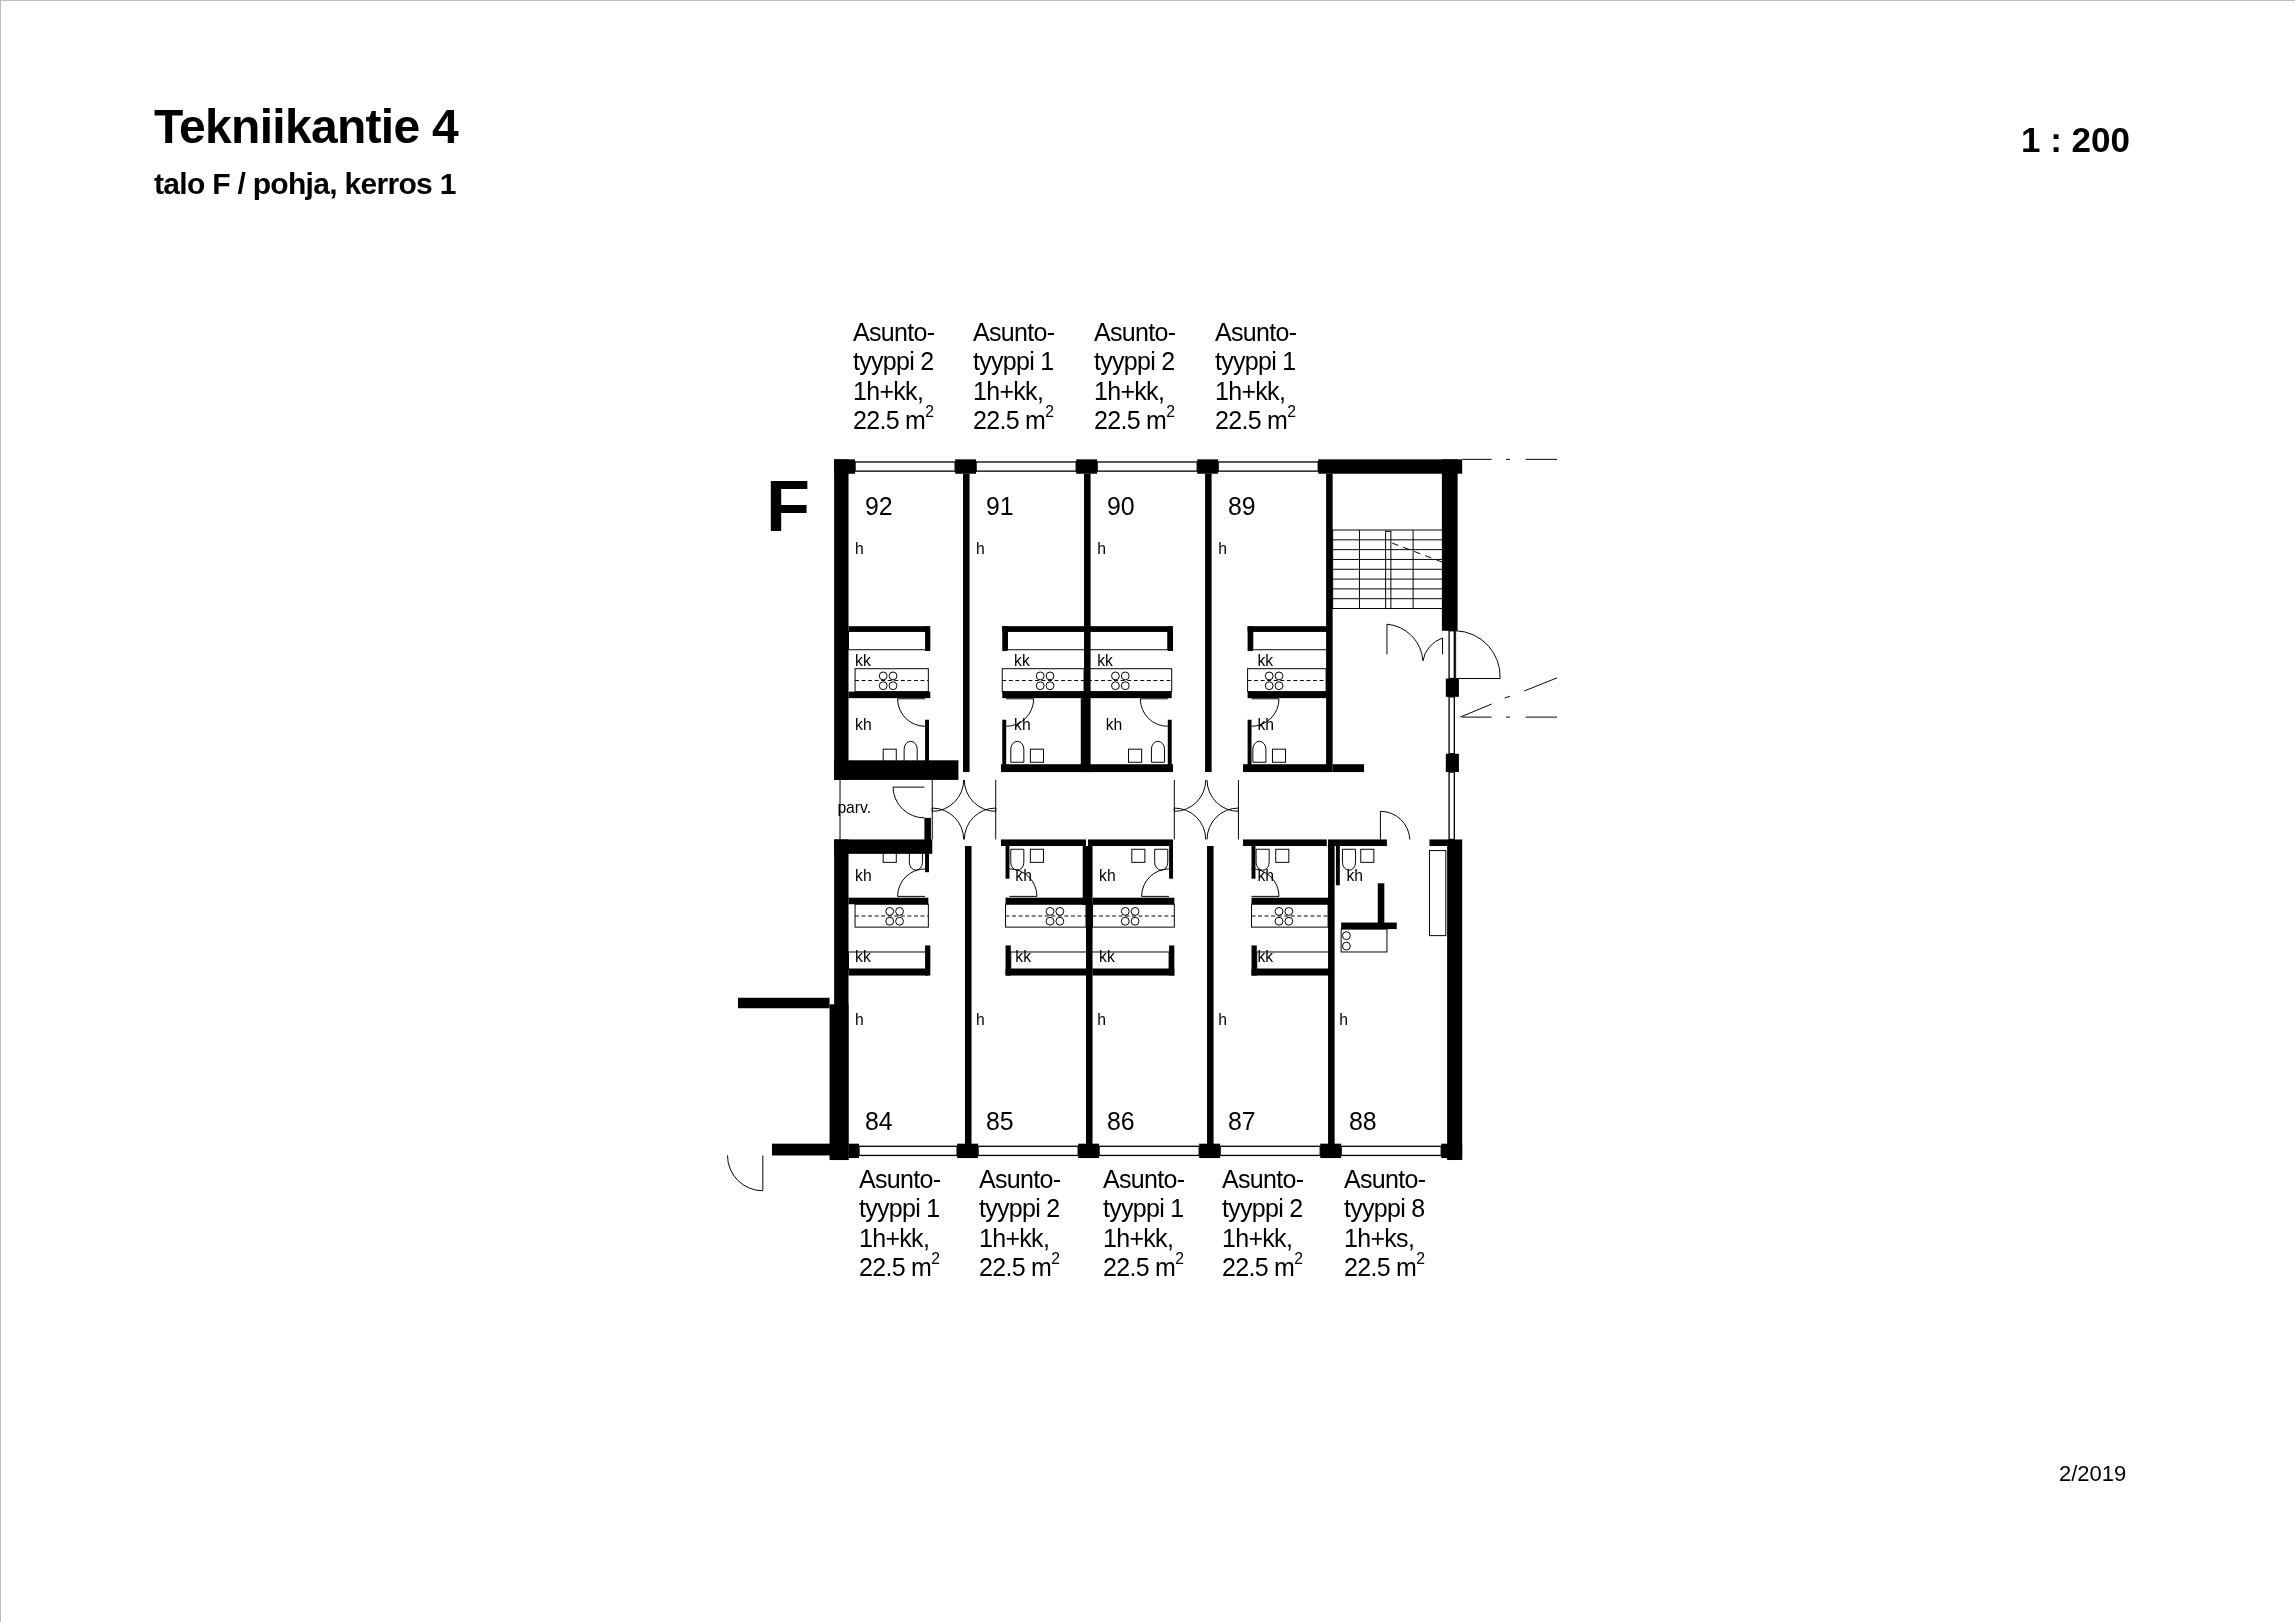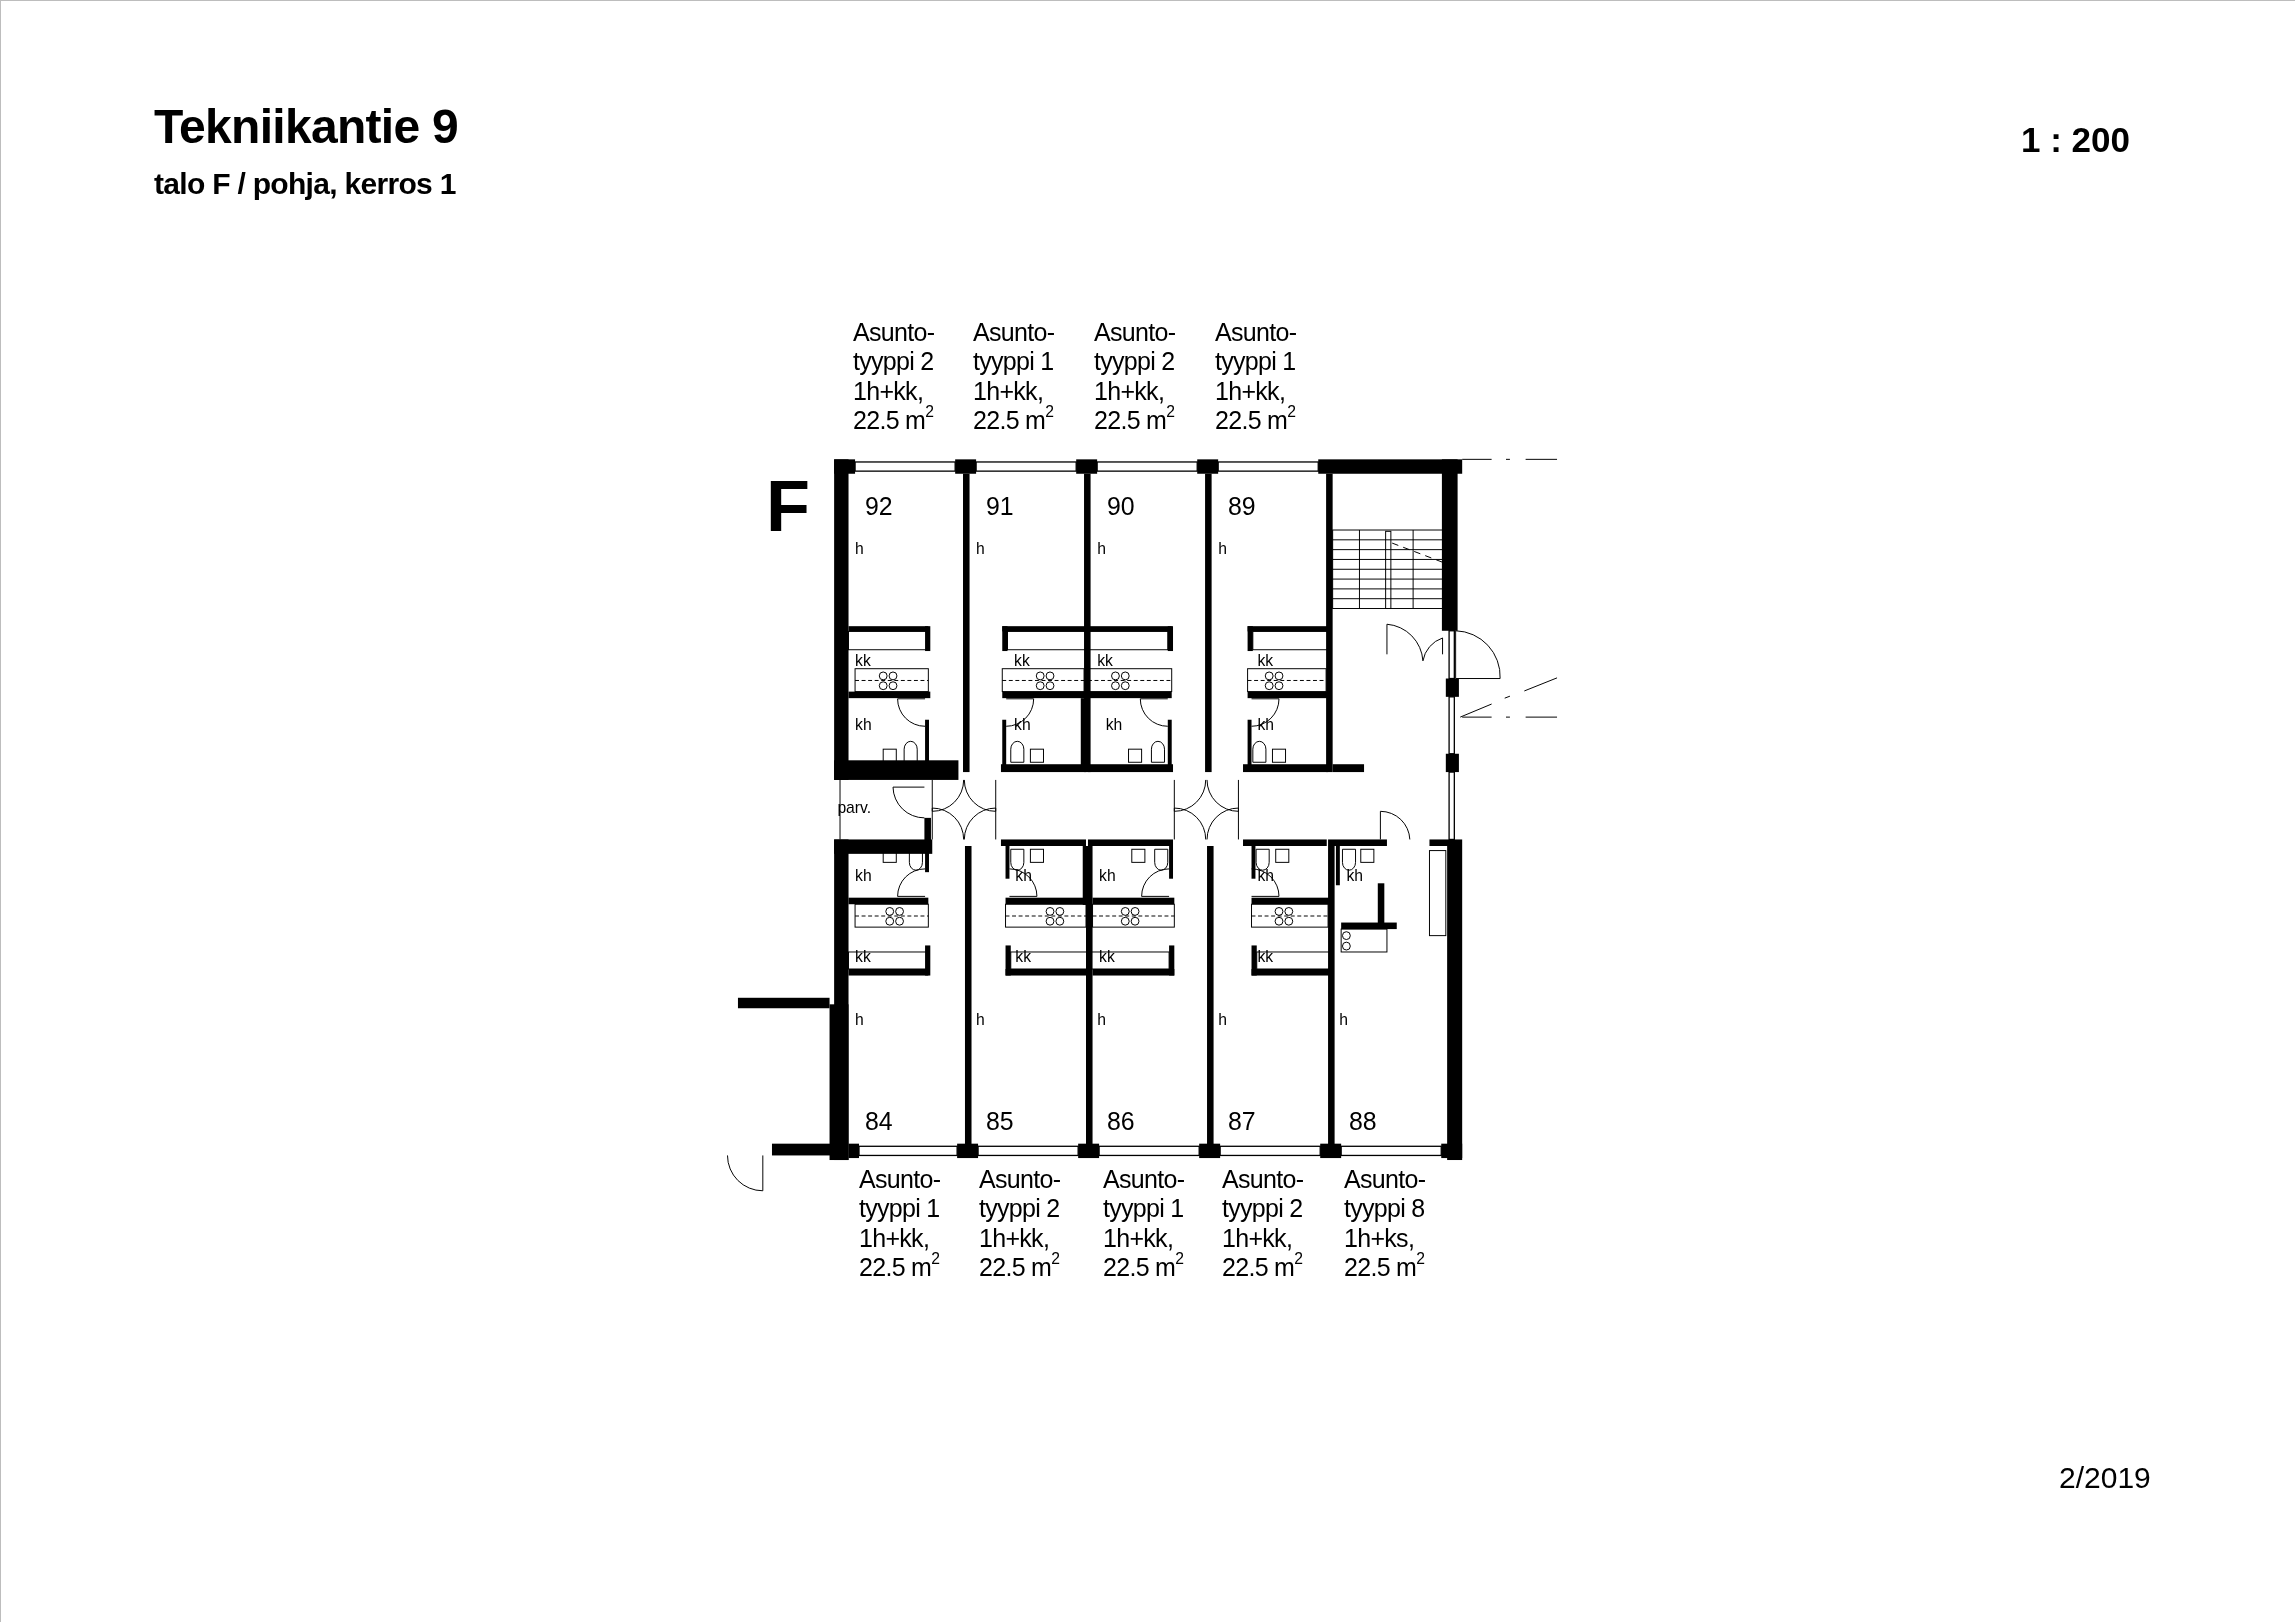--- a/index.html
+++ b/index.html
@@ -1,33 +1,33 @@
 <!DOCTYPE html>
 <html style="font-size:10.5px"><head>
 <meta charset="utf-8">
 <style>
   html,body{margin:0;padding:0;background:#fff;}
   body{width:2295px;height:1622px;position:relative;overflow:hidden;font-family:"Liberation Sans",sans-serif;color:#000;}
   .frame{position:absolute;left:0;top:0;width:2294px;height:1621px;border:0.7px solid #bdbdbd;}
   .title{position:absolute;left:154px;top:103px;font-size:48px;font-weight:bold;letter-spacing:-0.7px;line-height:1;}
   .subtitle{position:absolute;left:154px;top:169px;font-size:30px;font-weight:bold;letter-spacing:-0.7px;line-height:1;}
   .scale{position:absolute;left:2021px;top:122px;font-size:35px;font-weight:bold;line-height:1;}
-  .date{position:absolute;left:2059px;top:1463px;font-size:30px;line-height:1;}
+  .date{position:absolute;left:2059px;top:1463px;font-size:22px;line-height:1;}
   .building-letter{position:absolute;left:766px;top:470px;font-size:72px;font-weight:bold;line-height:1;}
   .unit-label{position:absolute;font-size:25px;font-weight:normal;line-height:29.4px;letter-spacing:-0.7px;white-space:nowrap;}
   .unit-label sup{font-size:15.7px;line-height:0;position:relative;top:-2.6px;}
   .plan{position:absolute;left:0;top:0;}
   .plan text{font-family:"Liberation Sans",sans-serif;}
 </style>
 </head>
 <body>
 
 <div class="frame"></div>
 
-<div class="title">Tekniikantie 9</div>
+<div class="title">Tekniikantie 4</div>
 <div class="subtitle">talo F / pohja, kerros 1</div>
 <div class="scale">1 : 200</div>
 <div class="date">2/2019</div>
 <div class="building-letter">F</div>
 
 <div class="unit-label" style="left:853px;top:318px;">
   <div>Asunto-</div>
     <div>tyyppi 2</div>
     <div>1h+kk,</div>
   <div><span>22.5 m</span><sup>2</sup></div>

